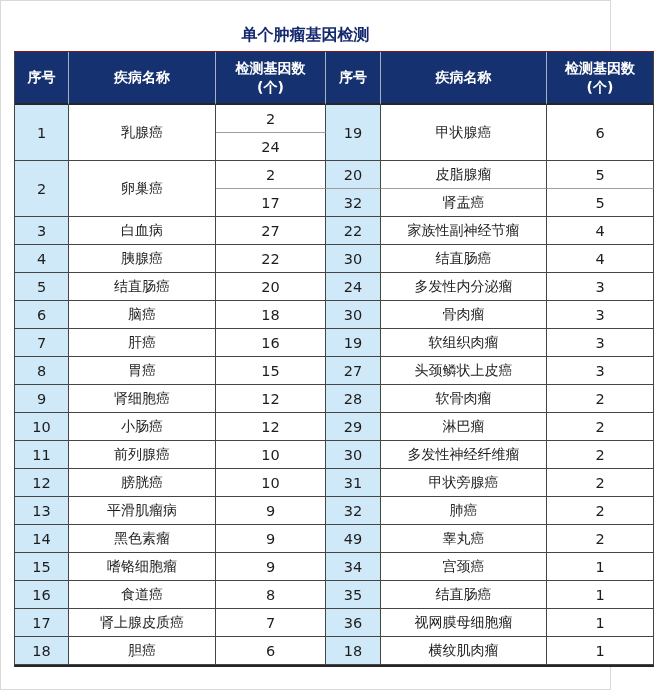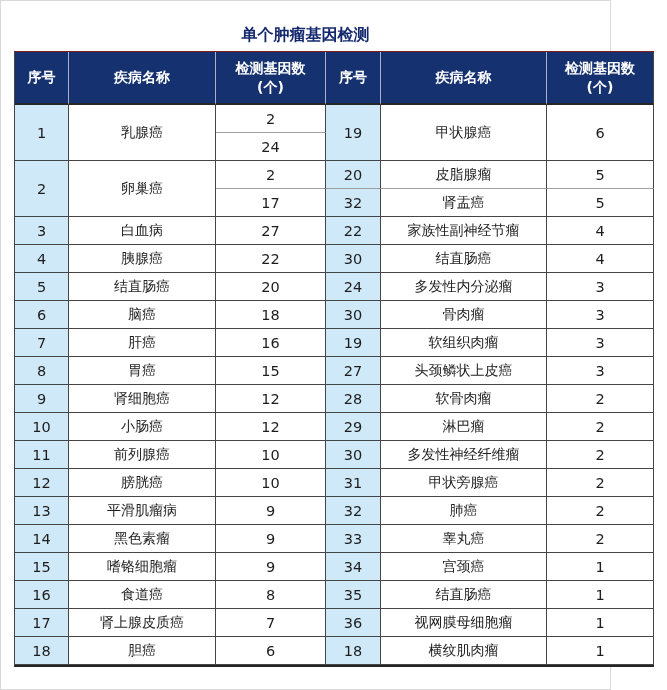--- a/index.html
+++ b/index.html
@@ -211,21 +211,21 @@
         <td class="c-dis">平滑肌瘤病</td>
         <td class="c-gen">9</td>
         <td class="c-no">32</td>
         <td class="c-dis">肺癌</td>
         <td class="c-gen">2</td>
       </tr>
       <tr>
         <td class="c-no">14</td>
         <td class="c-dis">黑色素瘤</td>
         <td class="c-gen">9</td>
-        <td class="c-no">33</td>
+        <td class="c-no">49</td>
         <td class="c-dis">睾丸癌</td>
         <td class="c-gen">2</td>
       </tr>
       <tr>
         <td class="c-no">15</td>
         <td class="c-dis">嗜铬细胞瘤</td>
         <td class="c-gen">9</td>
         <td class="c-no">34</td>
         <td class="c-dis">宫颈癌</td>
         <td class="c-gen">1</td>

